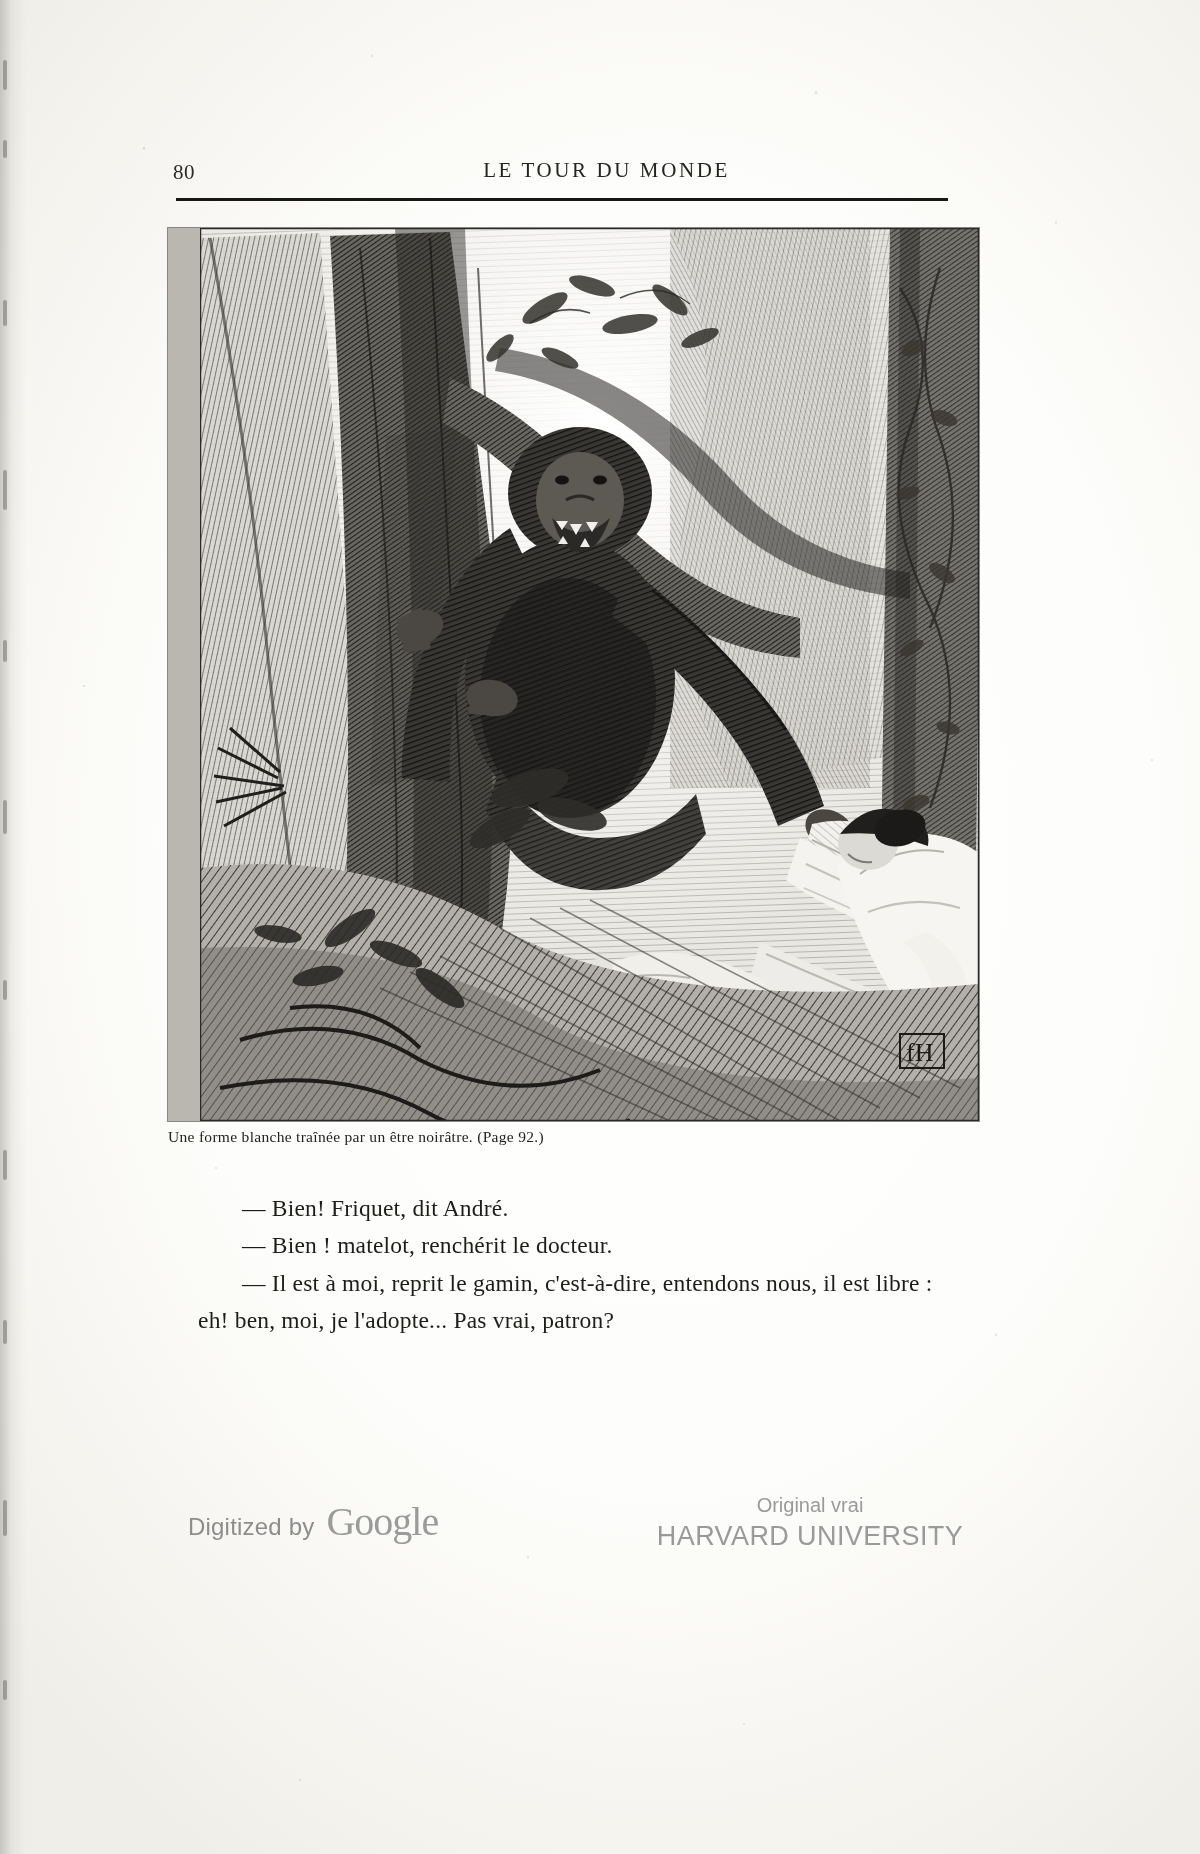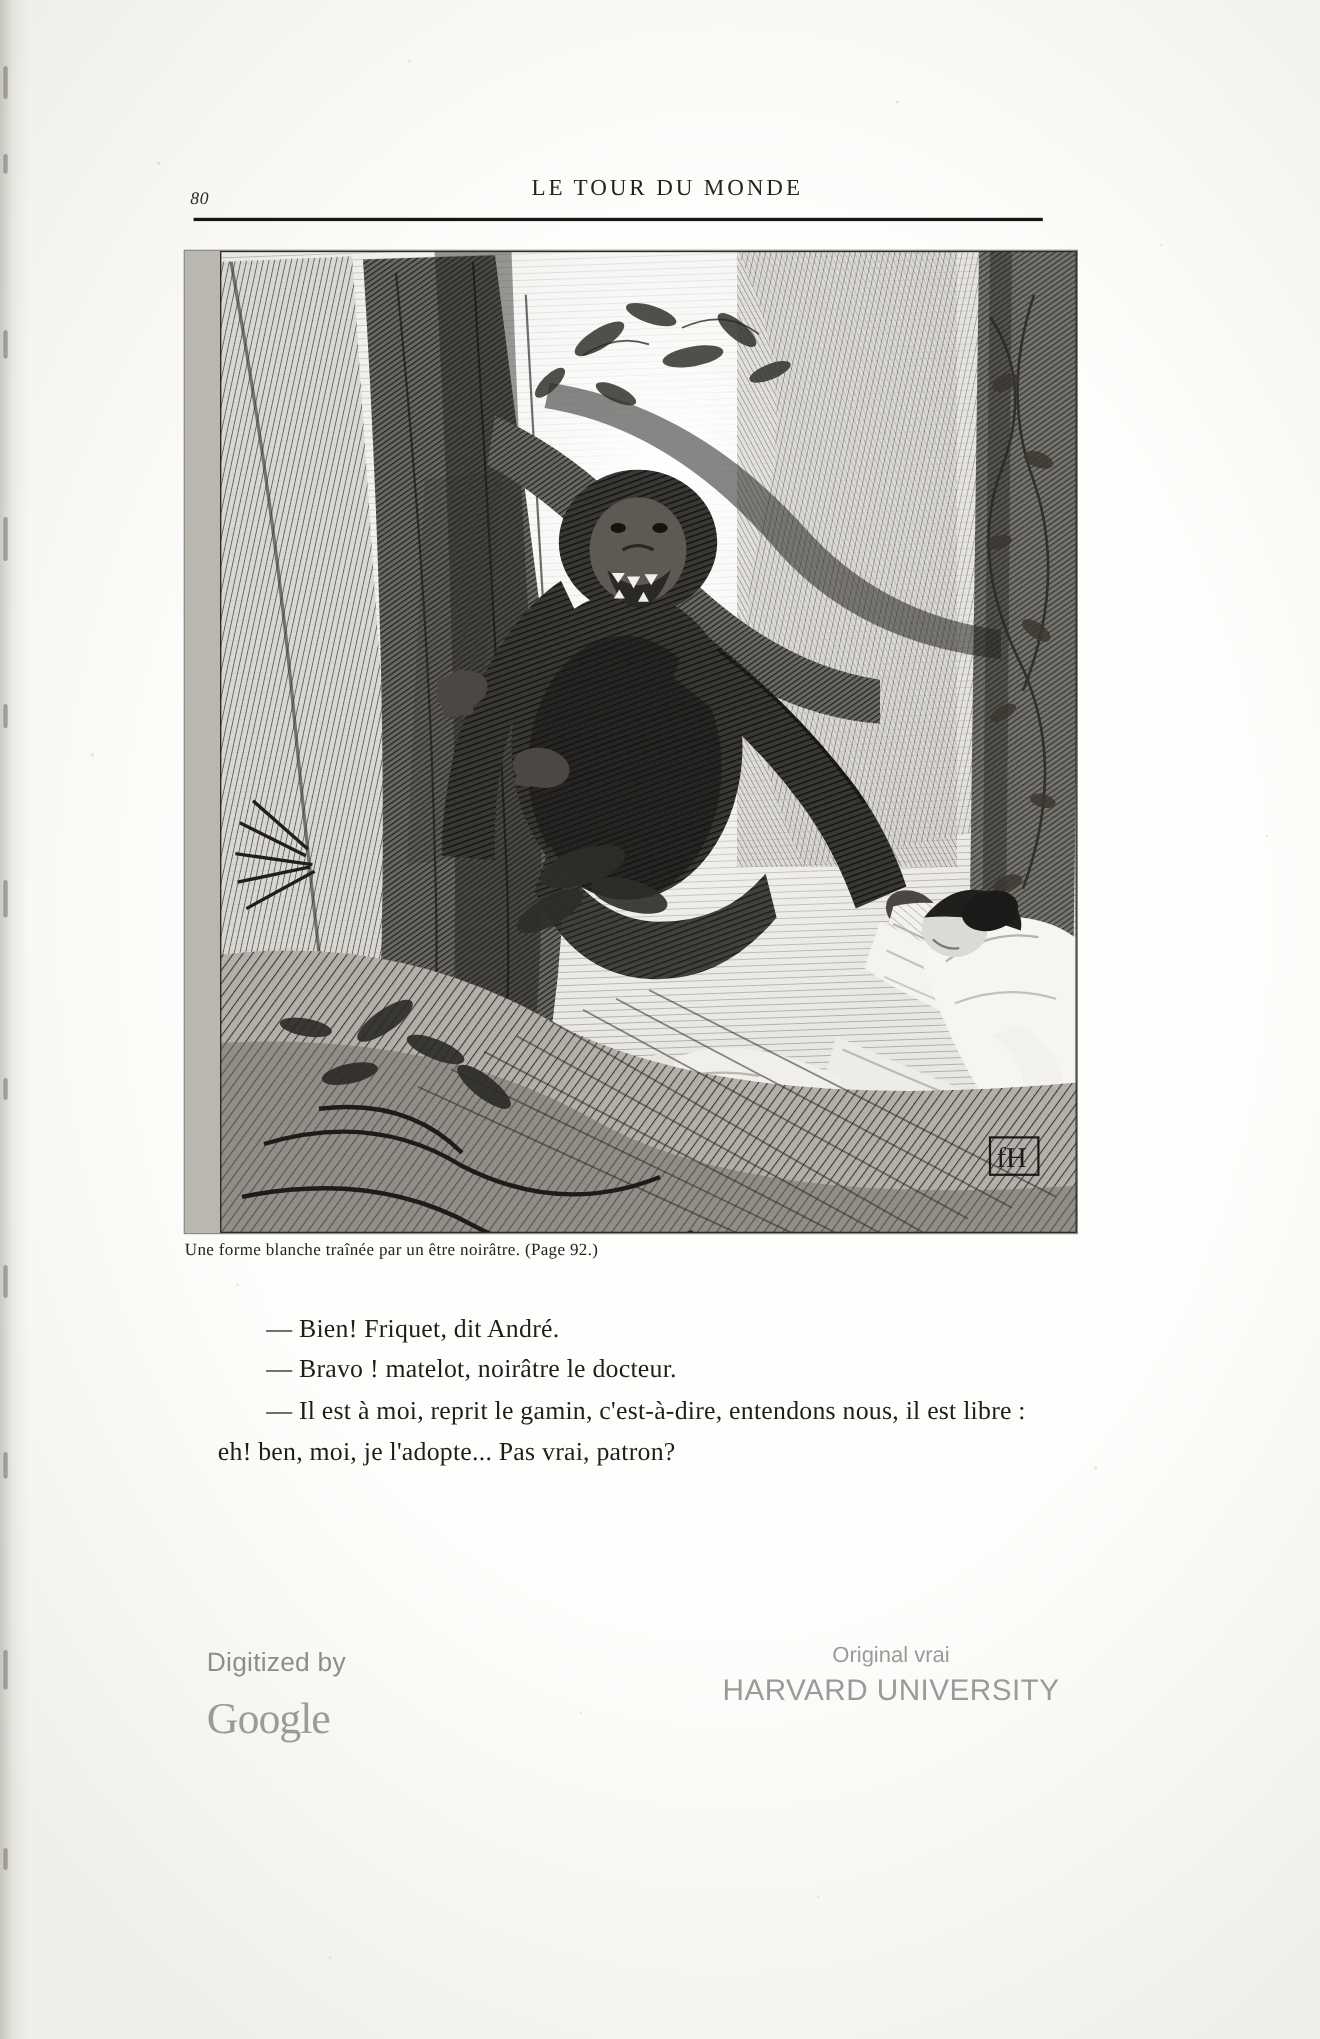--- a/index.html
+++ b/index.html
@@ -59,25 +59,24 @@
     left: 0;
     width: 4px;
     background: rgba(90,88,82,.45);
     border-radius: 2px;
   }
 
   
   .page-number {
     position: absolute;
     left: 173px;
-    top: 172px;
-    font-size: 16px;
+    top: 160px;
+    font-size: 21px;
     letter-spacing: .5px;
     color: #2b2b28;
-    font-style: italic;
   }
   .running-head {
     position: absolute;
     left: 0; right: 0;
     top: 158px;
     text-align: center;
     font-size: 21px;
     letter-spacing: 2.6px;
     color: #23231f;
     padding-left: 13px;
@@ -139,21 +138,20 @@
 
   
   .footer-left {
     position: absolute;
     left: 188px;
     top: 1498px;
     display: flex;
     align-items: baseline;
     gap: 12px;
     color: #8d8d8d;
-    flex-direction: column;
   }
   .footer-left .dig {
     font-family: "Liberation Sans", sans-serif;
     font-size: 24px;
     letter-spacing: .2px;
   }
   .google-word {
     font-family: "Liberation Serif", serif;
     font-size: 40px;
     letter-spacing: -1px;
@@ -412,21 +410,21 @@
       </g>
 
       <rect x="0.5" y="0.5" width="778" height="892" fill="none" stroke="#2a2926" stroke-width="1.5"></rect>
     </svg>
   </div>
 
   <div class="caption">Une forme blanche traînée par un être noirâtre. (Page 92.)</div>
 
   <div class="body-text">
     <p class="indent">— Bien! Friquet, dit André.</p>
-    <p class="indent">— Bravo ! matelot, noirâtre le docteur.</p>
+    <p class="indent">— Bien ! matelot, renchérit le docteur.</p>
     <p class="indent line-3">— Il est à moi, reprit le gamin, c'est-à-dire, entendons nous, il est libre :</p>
     <p class="line-4">eh! ben, moi, je l'adopte... Pas vrai, patron?</p>
   </div>
 
   <div class="footer-left">
     <span class="dig">Digitized by</span>
     <span class="google-word">Google</span>
   </div>
   <div class="footer-right">
     <span class="orig">Original vrai</span>

